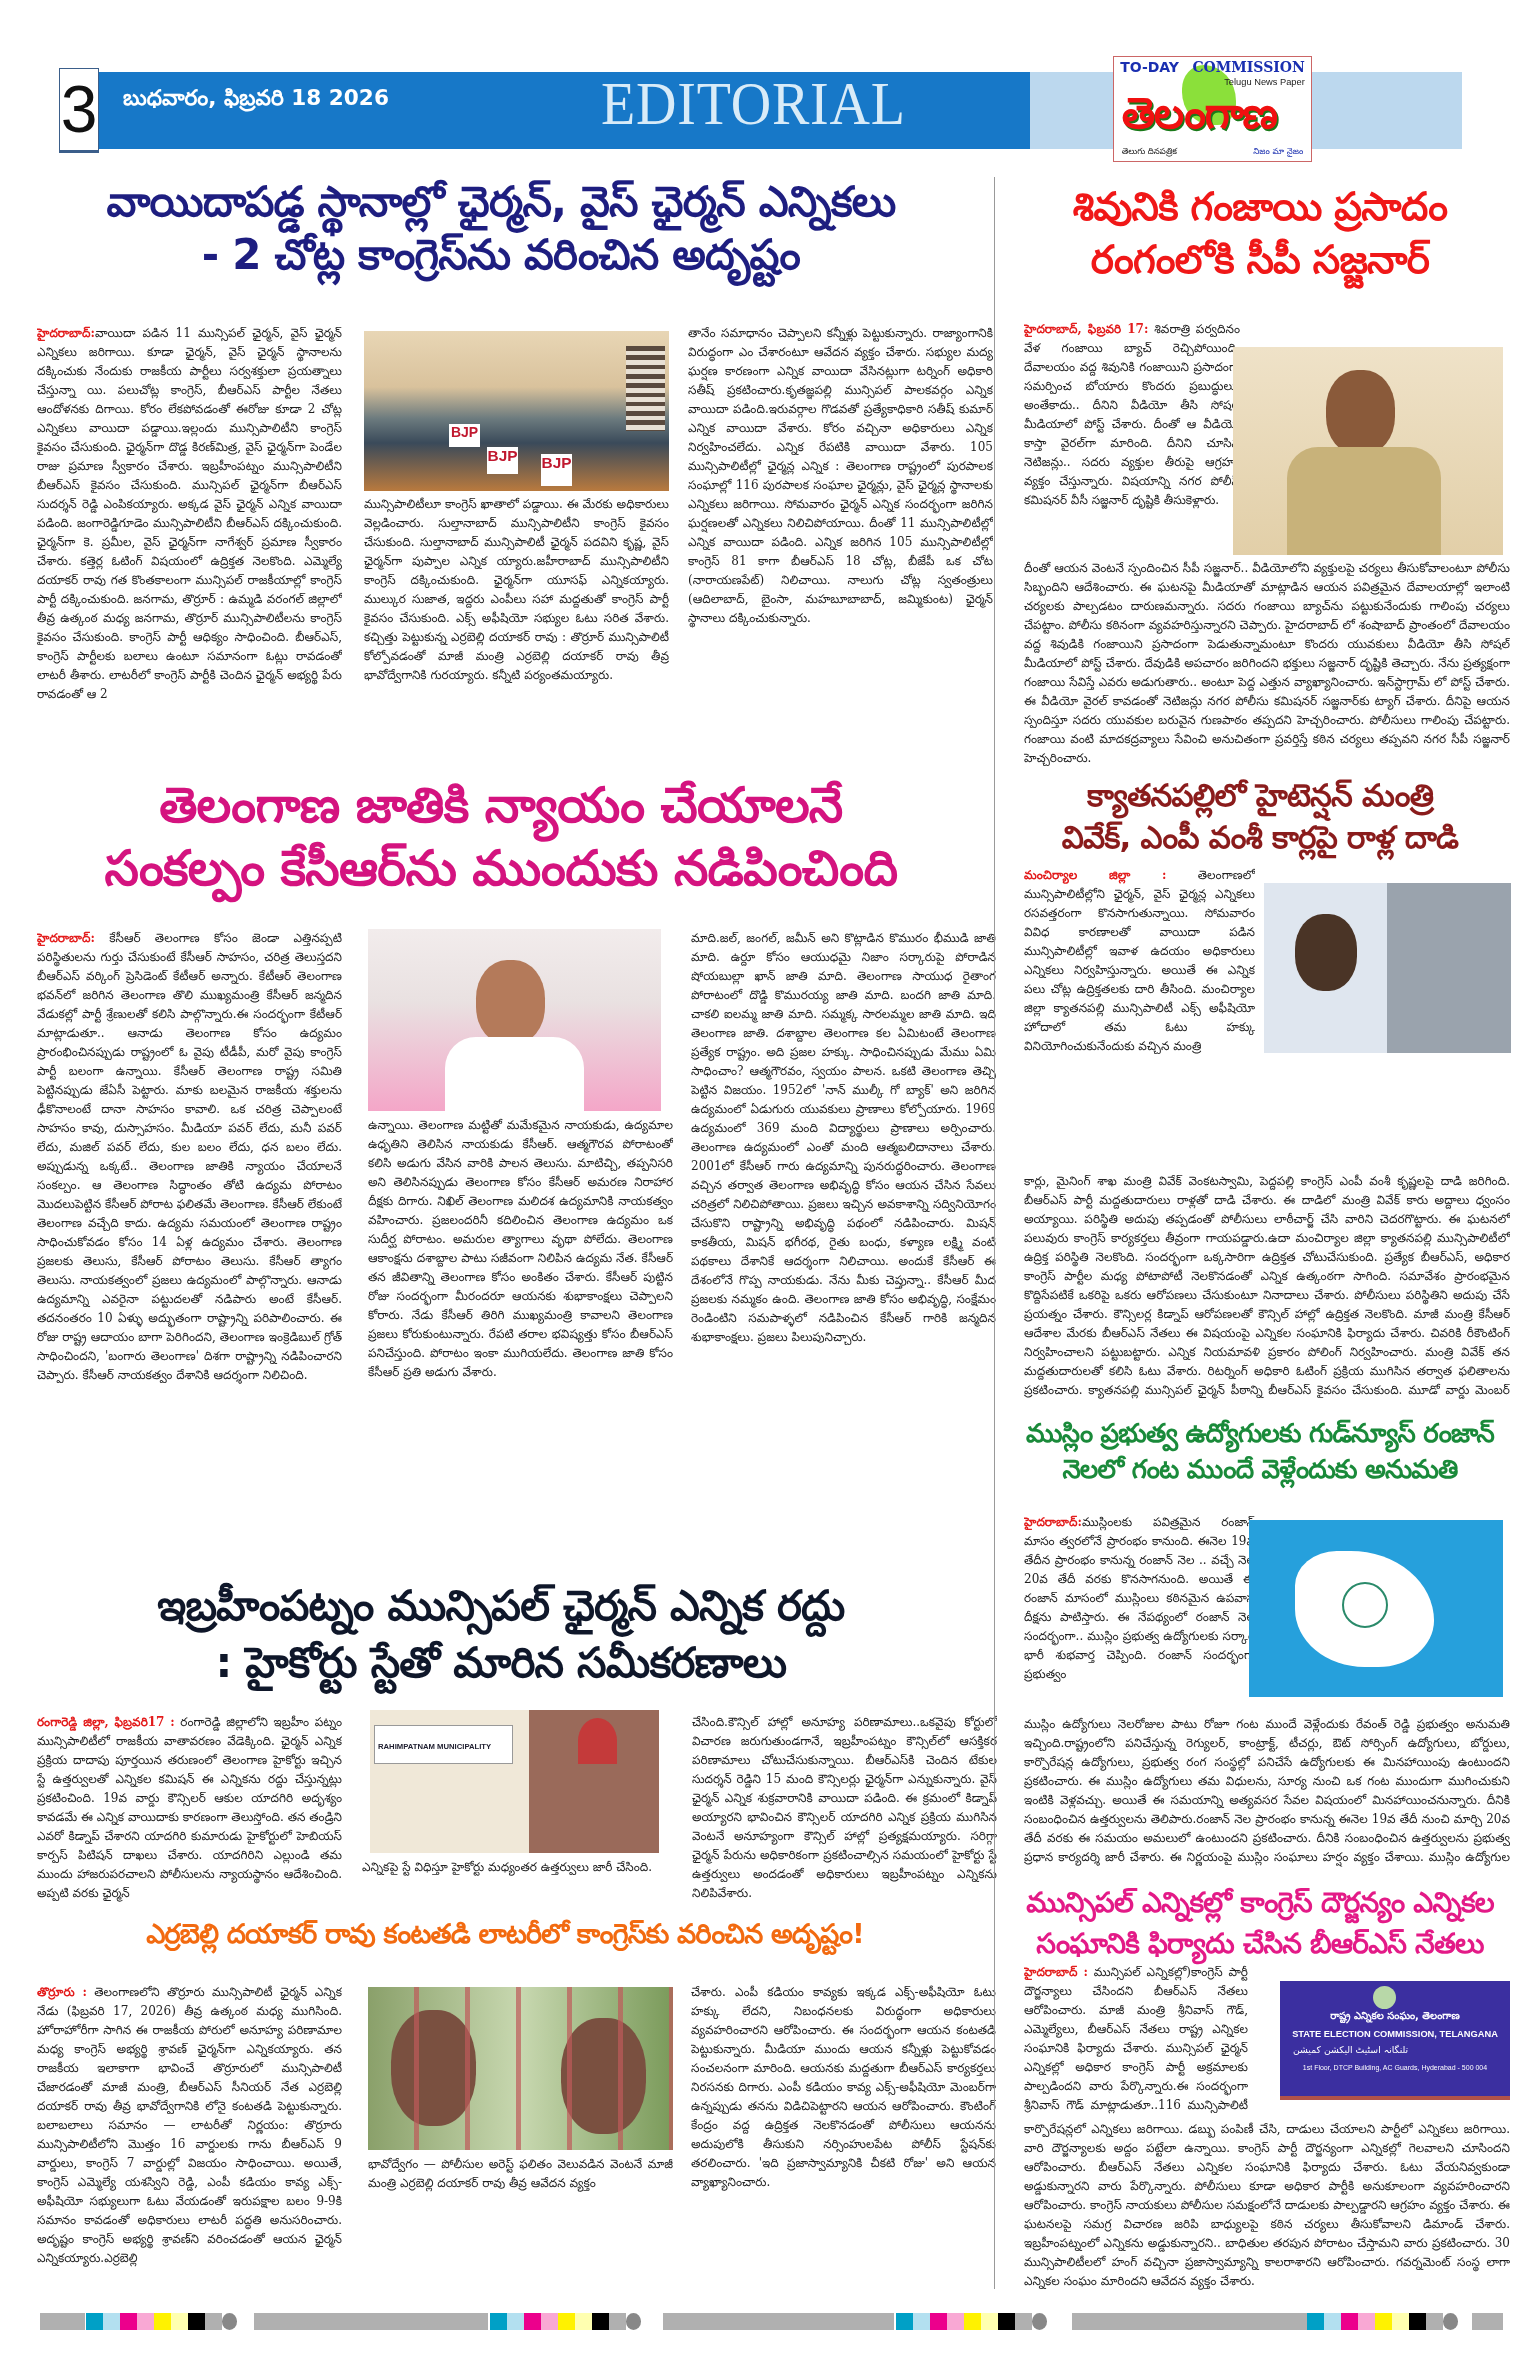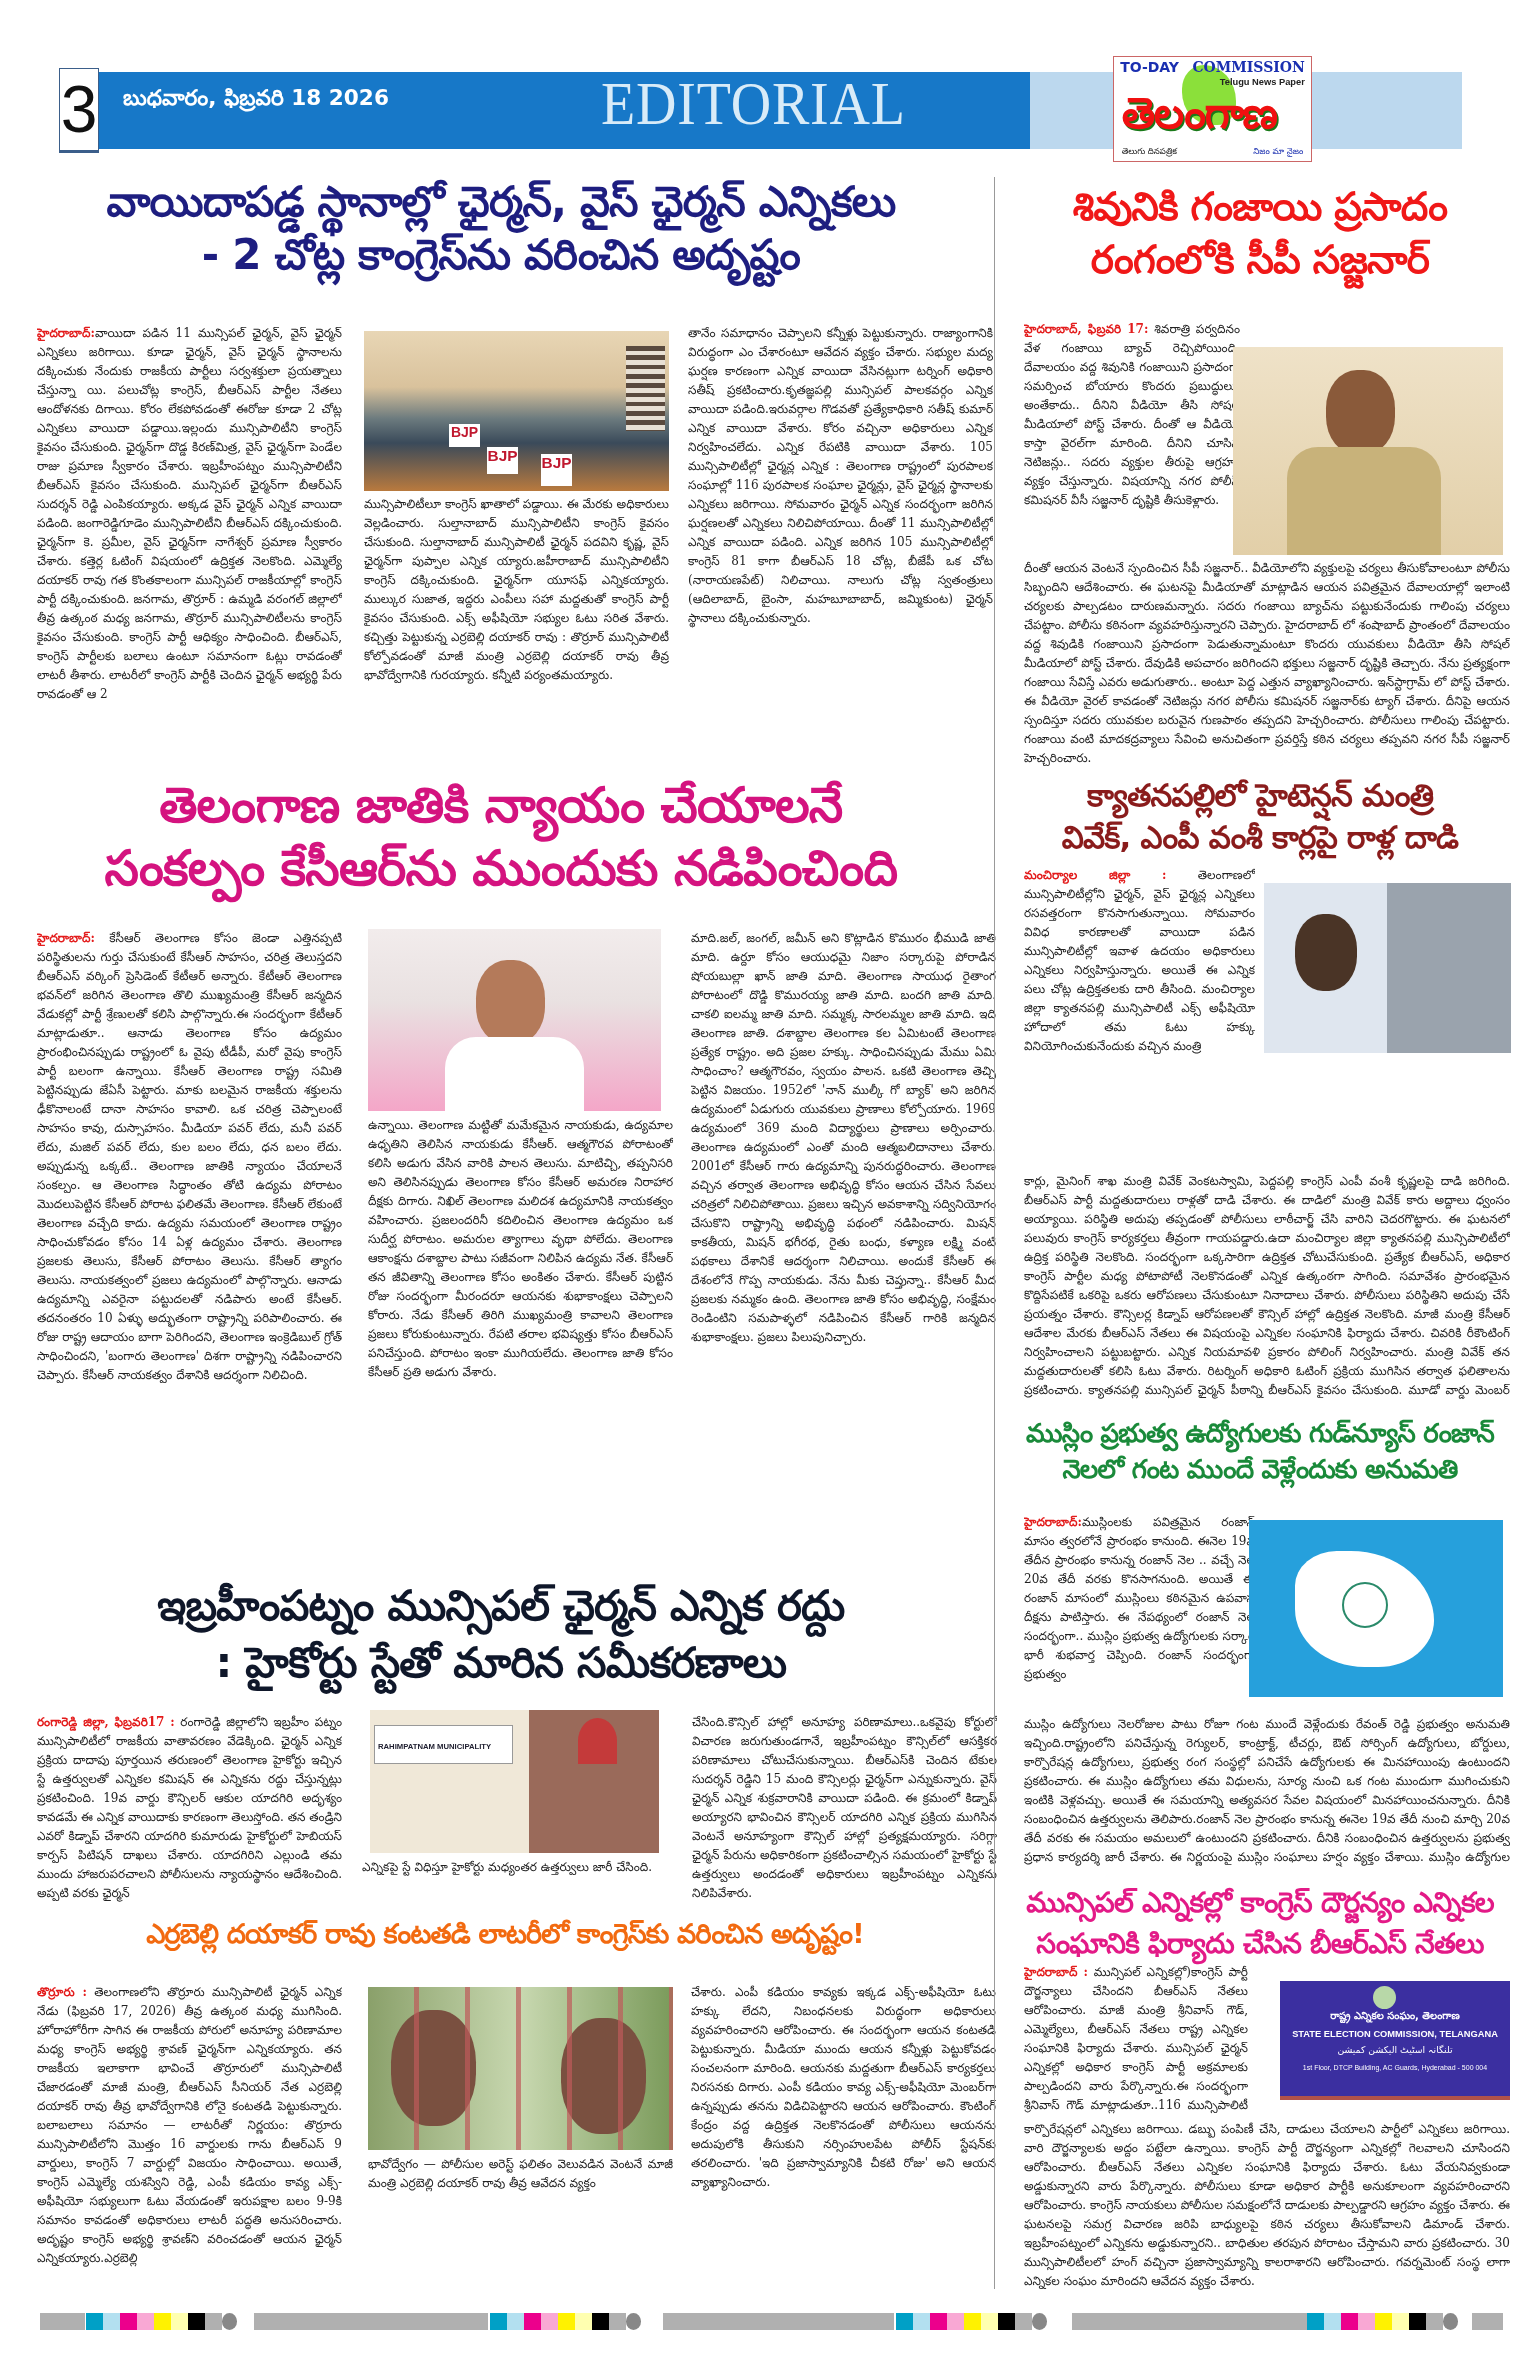--- a/index.html
+++ b/index.html
@@ -6,21 +6,21 @@
 body{width:1534px;height:2377px;background:#fff;font-family:"DejaVu Serif",serif;position:relative;overflow:hidden;color:#222}
 .abs{position:absolute}
 #pnum{left:59px;top:68px;width:40px;height:85px;background:#fff;border:1.5px solid #3b5e8a;border-bottom:3.1px solid #3b5e8a;font-family:"Liberation Sans",sans-serif;font-size:66px;line-height:80px;text-align:center;color:#111;z-index:3}
 #bluebar{left:59px;top:72px;width:971px;height:77px;background:#1778c8;z-index:1}
 #lightbar{left:1030px;top:72px;width:432px;height:77px;background:#bcd8ee;z-index:1}
 #datetxt{left:123px;top:85px;font-family:"DejaVu Sans",sans-serif;font-weight:bold;font-size:21.6px;color:#fff;z-index:2}
 #editorial{left:601px;top:71px;font-family:"Liberation Serif",serif;font-size:56px;letter-spacing:0.8px;color:#d8ebf8;z-index:2;transform:scaleY(1.1)}
 #logo{left:1113px;top:56px;width:199px;height:106px;background:#fff;border:0.8px solid #c66;z-index:3}
 #logo .todays{position:absolute;left:6.2px;top:1.5px;font-family:"DejaVu Sans",sans-serif;font-weight:bold;color:#1a2fb0;font-size:14px}
 #logo .tel{position:absolute;right:6.2px;top:1.5px;font-family:"DejaVu Serif",serif;font-weight:bold;color:#1a2fb0;font-size:14px}
-#logo .tnp{position:absolute;right:6.2px;top:20px;font-family:"Liberation Sans",sans-serif;font-weight:bold;color:#222;font-size:9.3px}
+#logo .tnp{position:absolute;right:6.2px;top:20px;font-family:"Liberation Sans",sans-serif;font-weight:normal;color:#222;font-size:9.3px}
 #logo .map{position:absolute;left:68px;top:7.7px;width:54px;height:60px;background:#8be03a;border-radius:40% 60% 35% 55%}
 #logo .big{position:absolute;left:7.7px;top:32px;font-family:Liberation Serif, serif;font-weight:bold;color:#f01010;font-size:43px;text-shadow:1.5px 1.5px 0 #1a7a1a;letter-spacing:-1.5px}
 #logo .sub1{position:absolute;left:7.7px;bottom:3.1px;font-family:"DejaVu Sans",sans-serif;font-size:8.5px;color:#111}
 #logo .sub2{position:absolute;right:7.7px;bottom:3.1px;font-family:"DejaVu Sans",sans-serif;font-size:8.5px;color:#1a2fb0}
 
 
 .hl{font-family:"DejaVu Sans",sans-serif;font-weight:bold;text-align:center;line-height:1.25;letter-spacing:-0.8px}
 .navy{color:#1e1e80}
 .red{color:#f01818}
 .maroon{color:#8a1c1c}
@@ -138,21 +138,21 @@
 
 <div class="abs hl mag" style="left:994px;top:1883px;width:532px;font-size:28px;line-height:1.45">
   <div>మున్సిపల్ ఎన్నికల్లో కాంగ్రెస్ దౌర్జన్యం ఎన్నికల</div>
   <div>సంఘానికి ఫిర్యాదు చేసిన బీఆర్ఎస్ నేతలు</div>
 </div>
 <div class="abs txt" style="left:1024px;top:1963px;width:224px;height:154px"><span class="dl">హైదరాబాద్ :</span> <span>మున్సిపల్ ఎన్నికల్లో)కాంగ్రెస్ పార్టీ దౌర్జన్యాలు చేసిందని బీఆర్ఎస్ నేతలు ఆరోపించారు. మాజీ మంత్రి శ్రీనివాస్ గౌడ్, ఎమ్మెల్యేలు, బీఆర్ఎస్ నేతలు రాష్ట్ర ఎన్నికల సంఘానికి ఫిర్యాదు చేశారు. మున్సిపల్ ఛైర్మన్ ఎన్నికల్లో అధికార కాంగ్రెస్ పార్టీ అక్రమాలకు పాల్పడిందని వారు పేర్కొన్నారు.ఈ సందర్భంగా శ్రీనివాస్ గౌడ్ మాట్లాడుతూ..116 మున్సిపాలిటీ ,7</span></div>
 <div class="abs photo" style="left:1280px;top:1981px;width:230px;height:119px;background:#3b2fa0;border-bottom:4.6px solid #b0524a">
   <div style="position:absolute;left:93px;top:4.6px;width:23px;height:23px;background:#b8d8a8;border-radius:50%"></div>
   <div style="position:absolute;left:0;top:29px;width:100%;text-align:center;font:bold 10px 'DejaVu Sans',sans-serif;color:#fff">రాష్ట్ర ఎన్నికల సంఘం, తెలంగాణ</div>
   <div style="position:absolute;left:0;top:48px;width:100%;text-align:center;font:bold 9.3px 'Liberation Sans',sans-serif;color:#fff">STATE ELECTION COMMISSION, TELANGANA</div>
-  <div style="position:absolute;left:0;top:63px;width:100%;text-align:center;font:9.3px 'DejaVu Sans',sans-serif;color:#fff">تلنگانہ اسٹیٹ الیکشن کمیشن</div>
+  <div style="position:absolute;left:13px;top:63px;width:100%;font:9.3px 'DejaVu Sans',sans-serif;color:#fff">تلنگانہ اسٹیٹ الیکشن کمیشن</div>
   <div style="position:absolute;left:0;top:83px;width:100%;text-align:center;font:7px 'Liberation Sans',sans-serif;color:#fff">1st Floor, DTCP Building, AC Guards, Hyderabad - 500 004</div>
 </div>
 <div class="abs txt" style="left:1024px;top:2120px;width:486px;height:171px">కార్పొరేషన్లలో ఎన్నికలు జరిగాయి. డబ్బు పంపిణీ చేసి, దాడులు చేయాలని పార్టీలో ఎన్నికలు జరిగాయి. వారి దౌర్జన్యాలకు అద్దం పట్టేలా ఉన్నాయి. కాంగ్రెస్ పార్టీ దౌర్జన్యంగా ఎన్నికల్లో గెలవాలని చూసిందని ఆరోపించారు. బీఆర్ఎస్ నేతలు ఎన్నికల సంఘానికి ఫిర్యాదు చేశారు. ఓటు వేయనివ్వకుండా అడ్డుకున్నారని వారు పేర్కొన్నారు. పోలీసులు కూడా అధికార పార్టీకి అనుకూలంగా వ్యవహరించారని ఆరోపించారు. కాంగ్రెస్ నాయకులు పోలీసుల సమక్షంలోనే దాడులకు పాల్పడ్డారని ఆగ్రహం వ్యక్తం చేశారు. ఈ ఘటనలపై సమగ్ర విచారణ జరిపి బాధ్యులపై కఠిన చర్యలు తీసుకోవాలని డిమాండ్ చేశారు. ఇబ్రహీంపట్నంలో ఎన్నికను అడ్డుకున్నారని.. బాధితుల తరపున పోరాటం చేస్తామని వారు ప్రకటించారు. 30 మున్సిపాలిటీలలో హంగ్ వచ్చినా ప్రజాస్వామ్యాన్ని కాలరాశారని ఆరోపించారు. గవర్నమెంట్ సంస్థ లాగా ఎన్నికల సంఘం మారిందని ఆవేదన వ్యక్తం చేశారు.</div>
 
 <div class="vsep" style="left:994px;top:177px;height:2112px"></div>
 
 <div id="cbars">
     <div class="cb gray" style="left: 40px; width: 45px;"></div>
     <div class="cb gray" style="left: 254px; width: 234px;"></div>
     <div class="cb gray" style="left: 663px; width: 231px;"></div>

